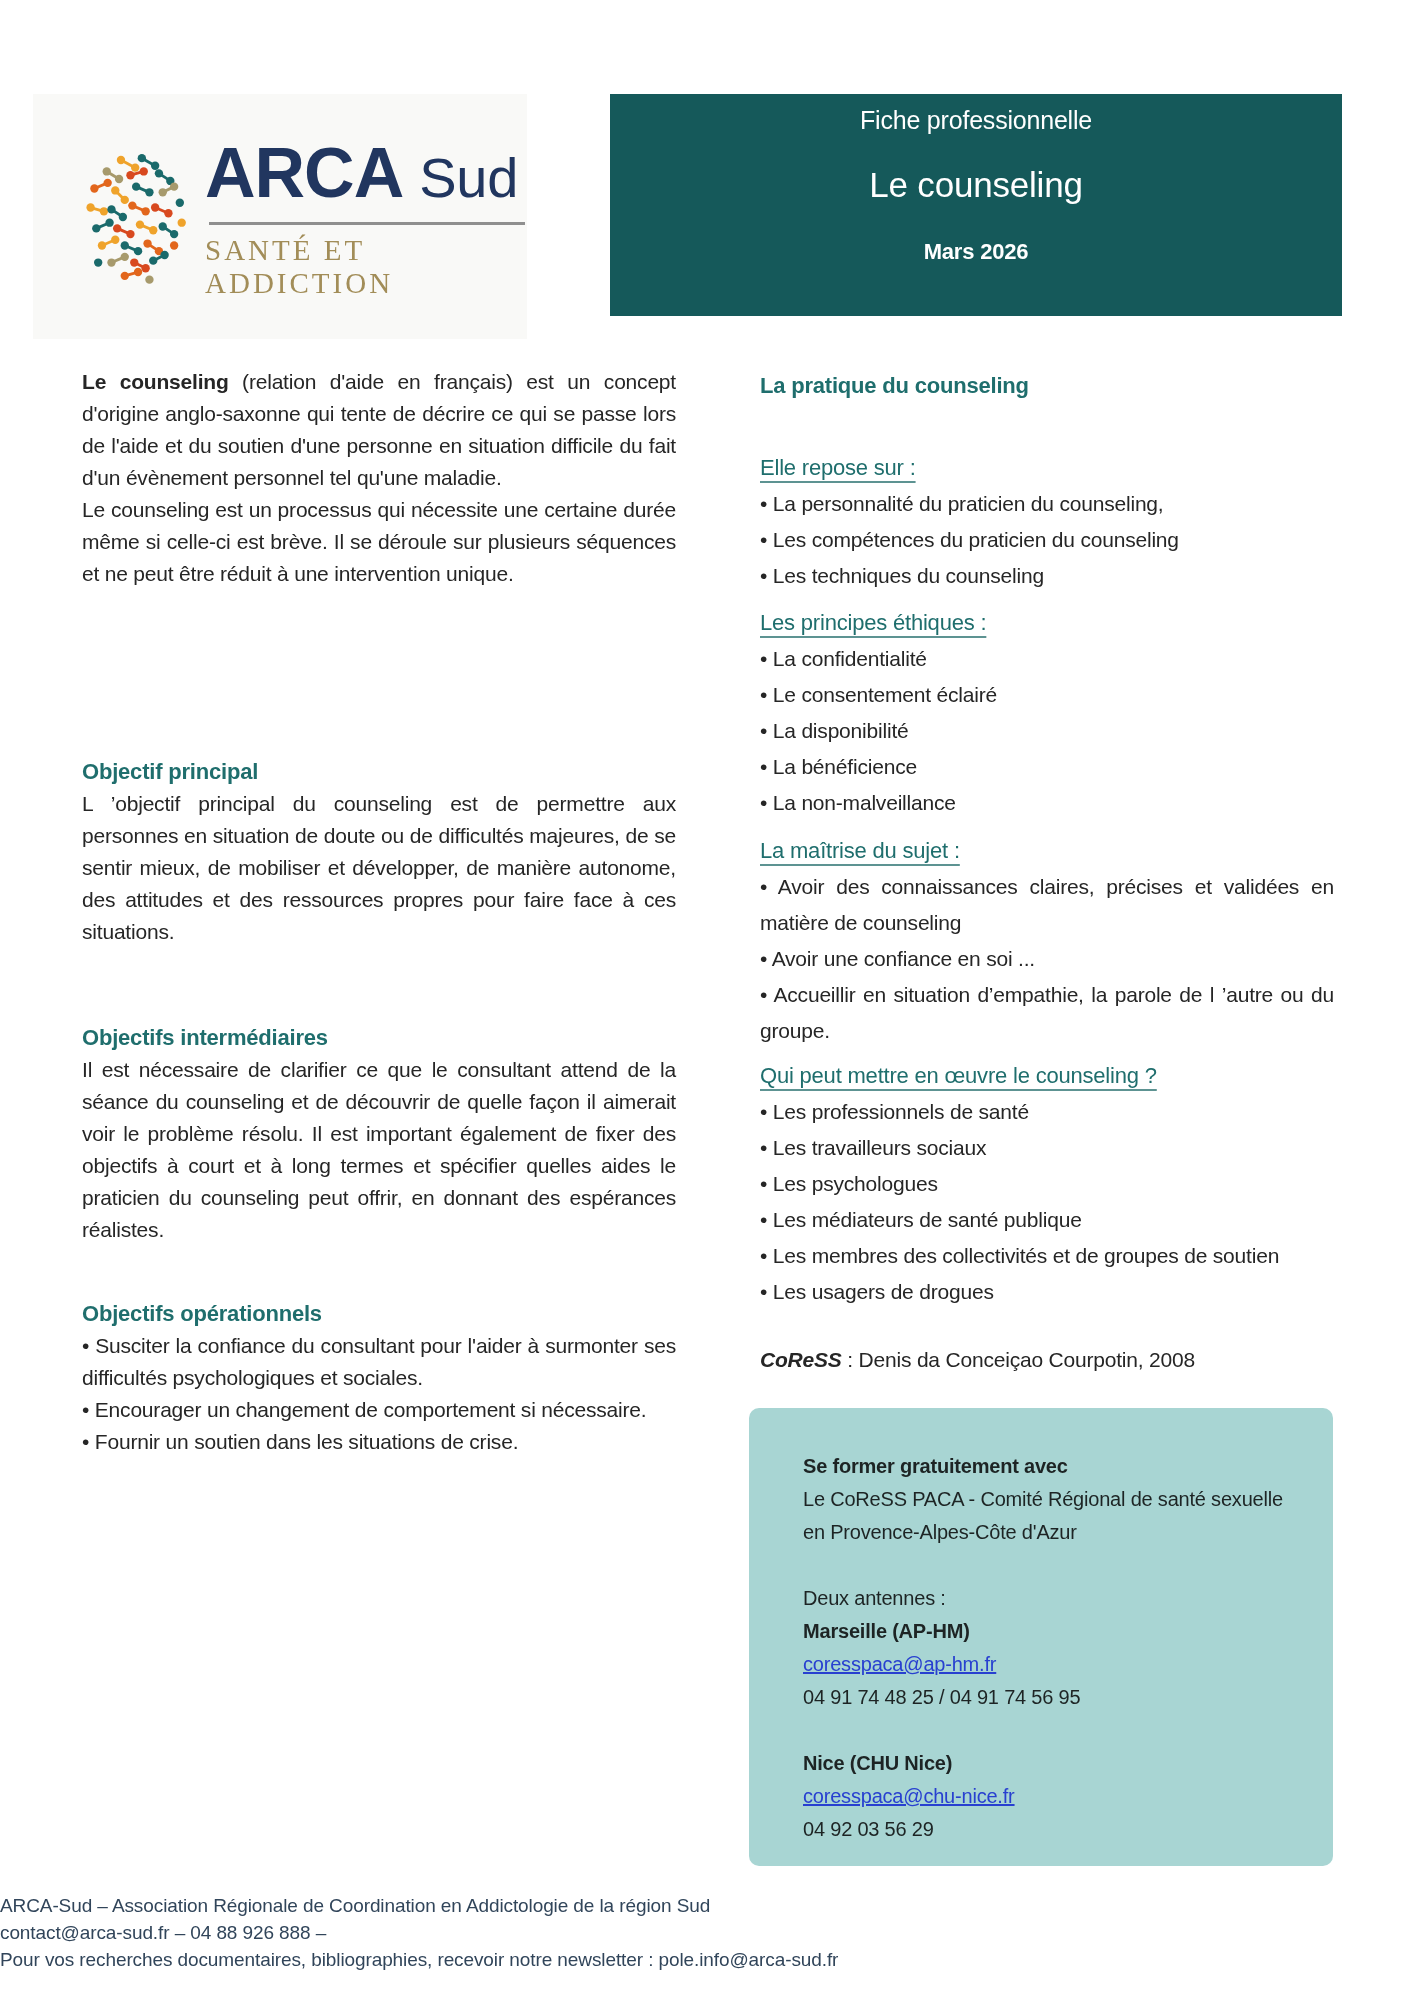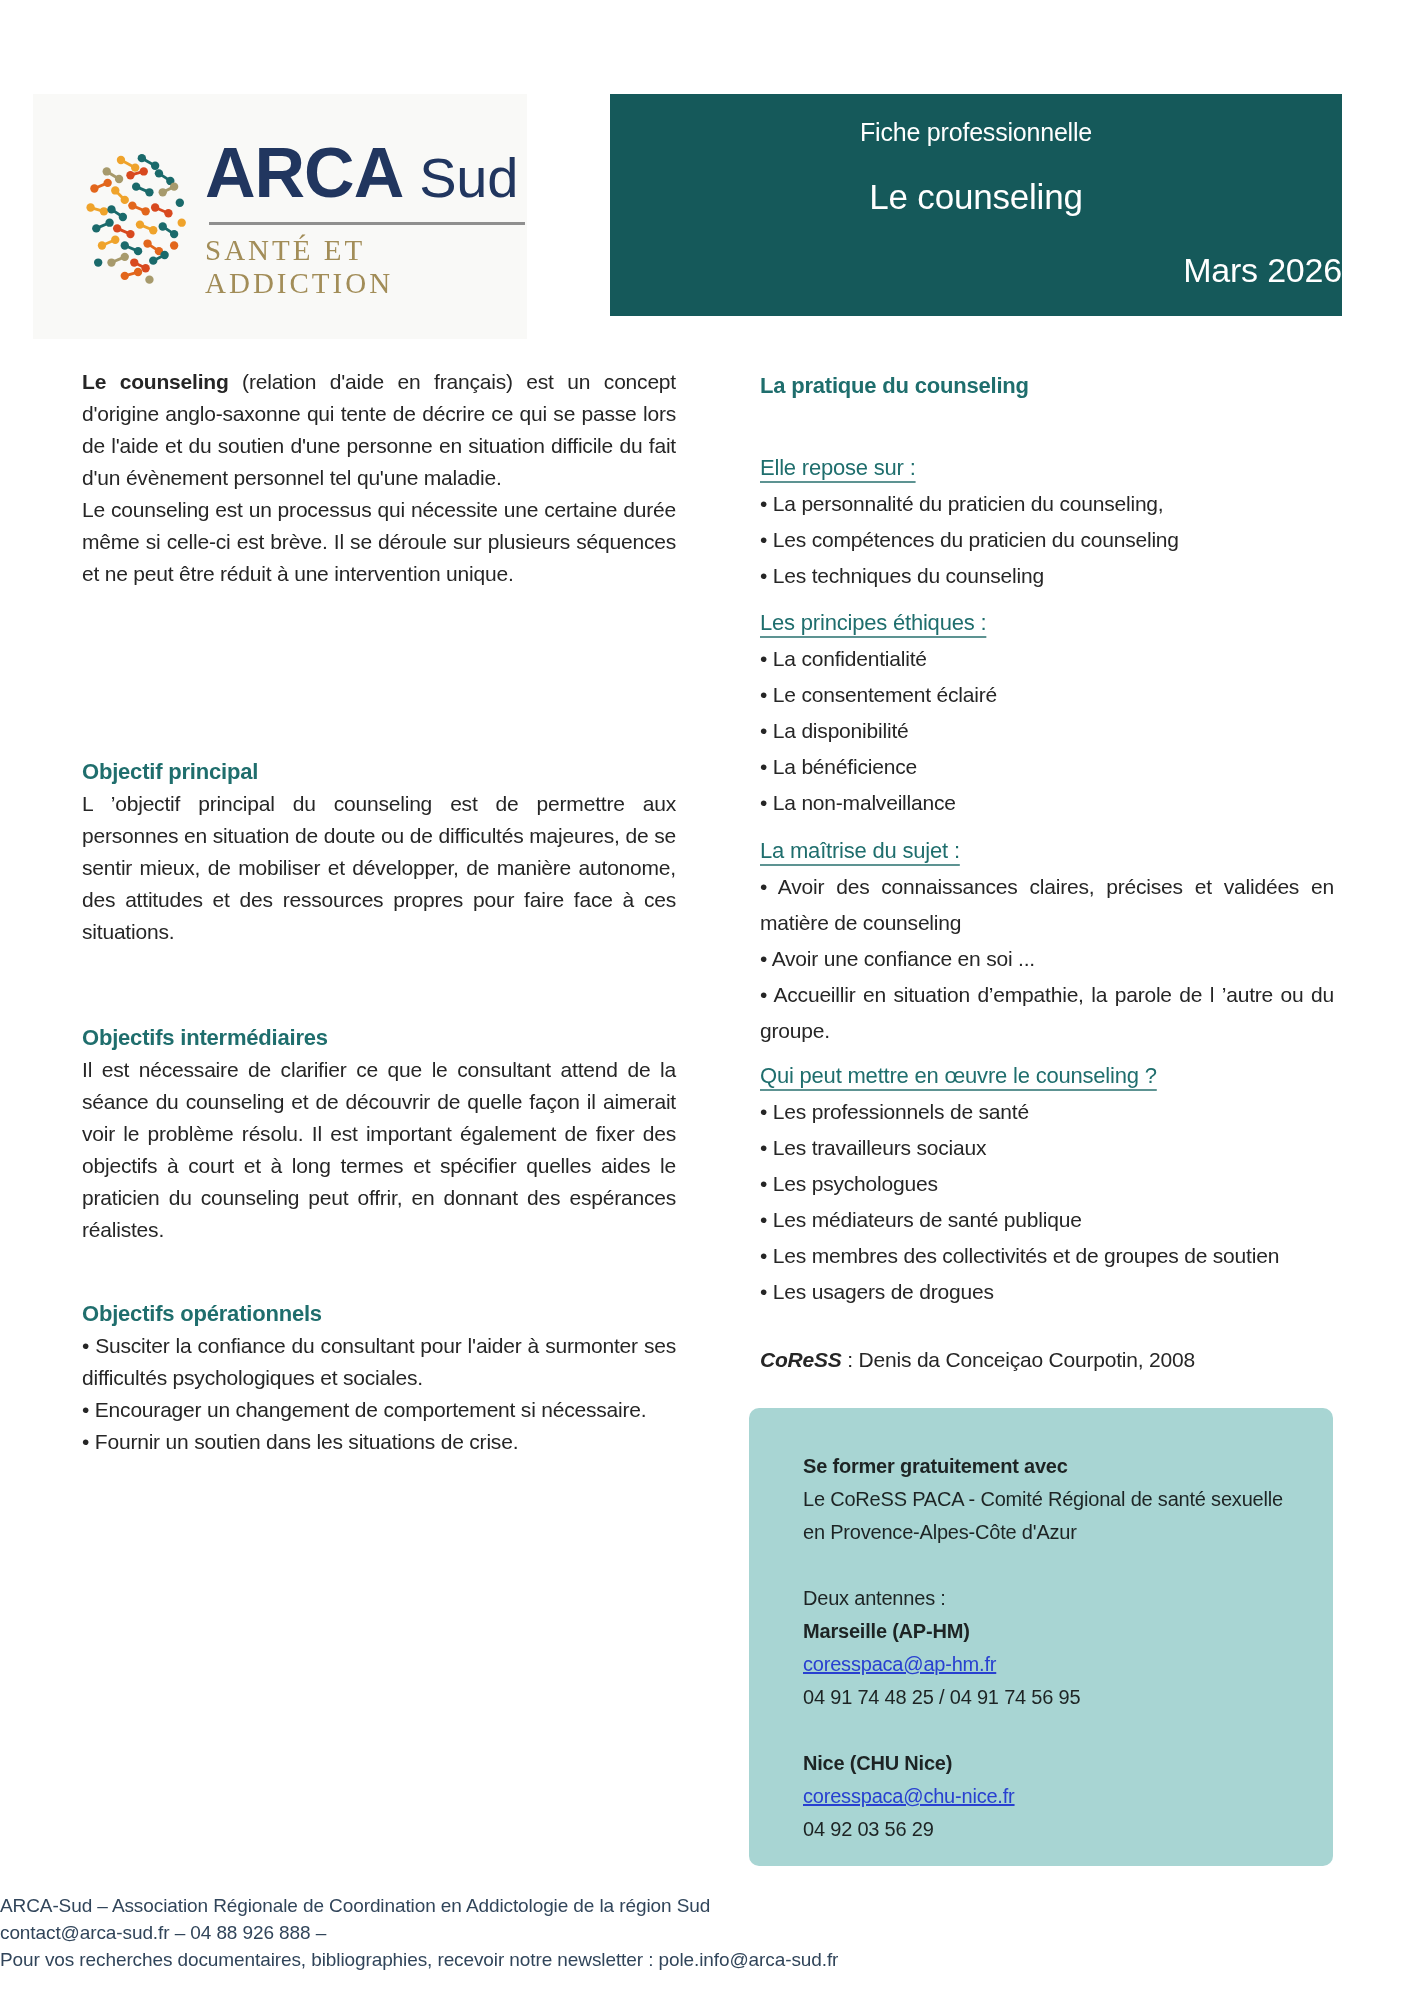--- a/index.html
+++ b/index.html
@@ -37,25 +37,25 @@
   .brand-suffix{font-size:56px;font-weight:500;}
   .brand-rule{height:3px;background:#8f8f8f;margin:9px 2px 9px 4px;}
   .brand-tagline{
     font-family:"Liberation Serif","DejaVu Serif",serif;
     font-size:29px;letter-spacing:3px;color:var(--logo-gold);
   }
   
   .banner{
     position:absolute;left:610px;top:94px;width:732px;height:222px;
     background:var(--banner-teal);color:#ffffff;
-    text-align:center;padding-top:24px;
+    text-align:center;padding-top:12px;
   }
   .banner .kicker{font-size:25px;font-weight:500;margin-bottom:30px;}
   .banner .title{font-size:35px;font-weight:500;margin-bottom:34px;}
-  .banner .date{font-size:34px;font-weight:400;text-align:right;}
+  .banner .date{font-size:22px;font-weight:700;}
   
   .abs{position:absolute;}
   .col-left{left:82px;width:594px;}
   .col-right{left:760px;width:574px;}
   .body-text{font-size:21px;line-height:32px;}
   .rl{font-size:21px;line-height:36px;}
   .just{text-align:justify;}
   .h-teal{color:var(--heading-teal);font-weight:700;font-size:22px;line-height:32px;}
   .sub-teal{
     color:var(--heading-teal);font-weight:400;font-size:22px;line-height:36px;

